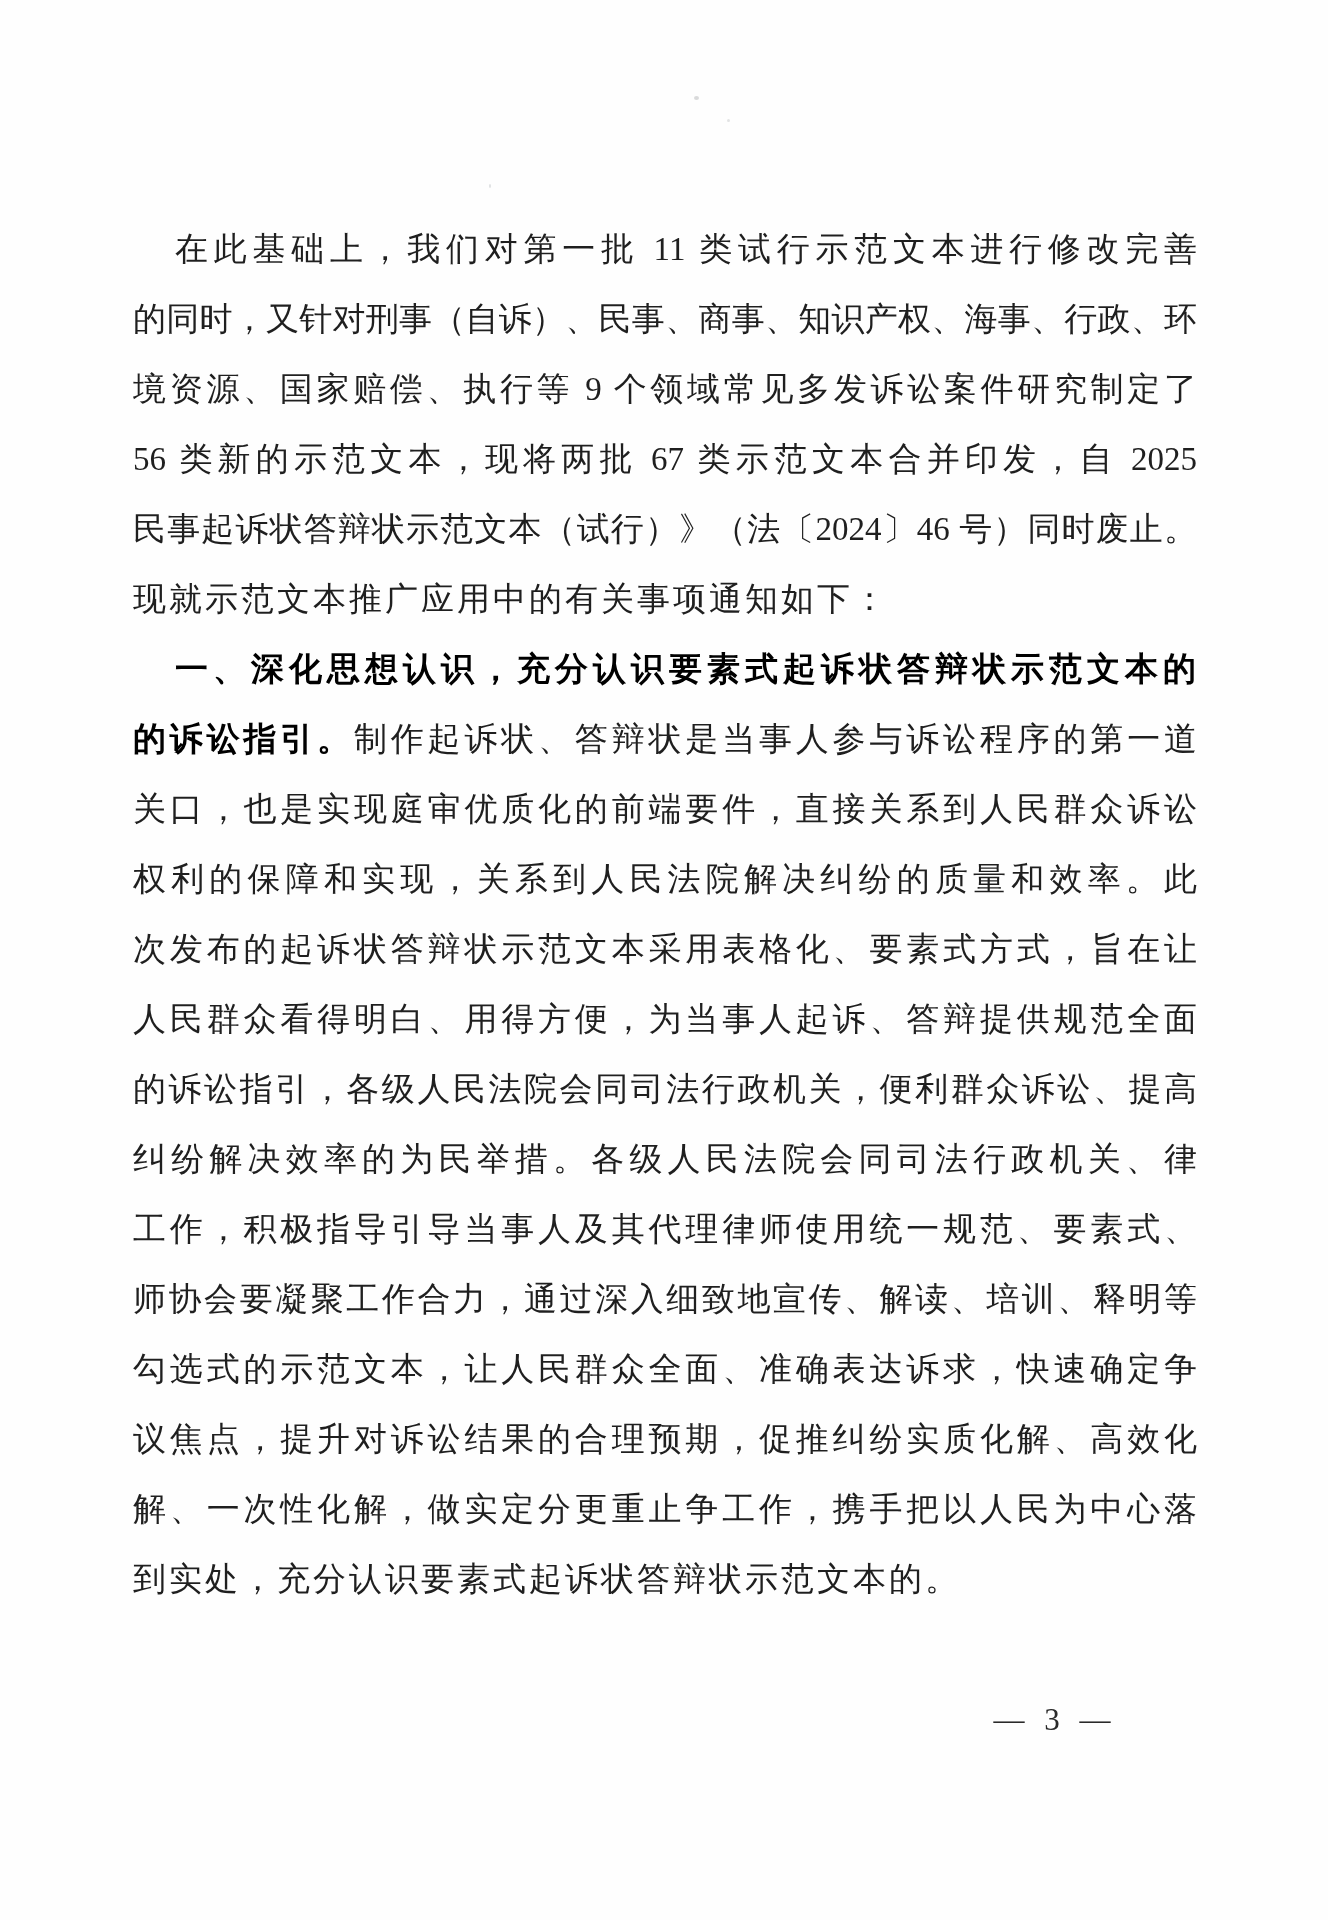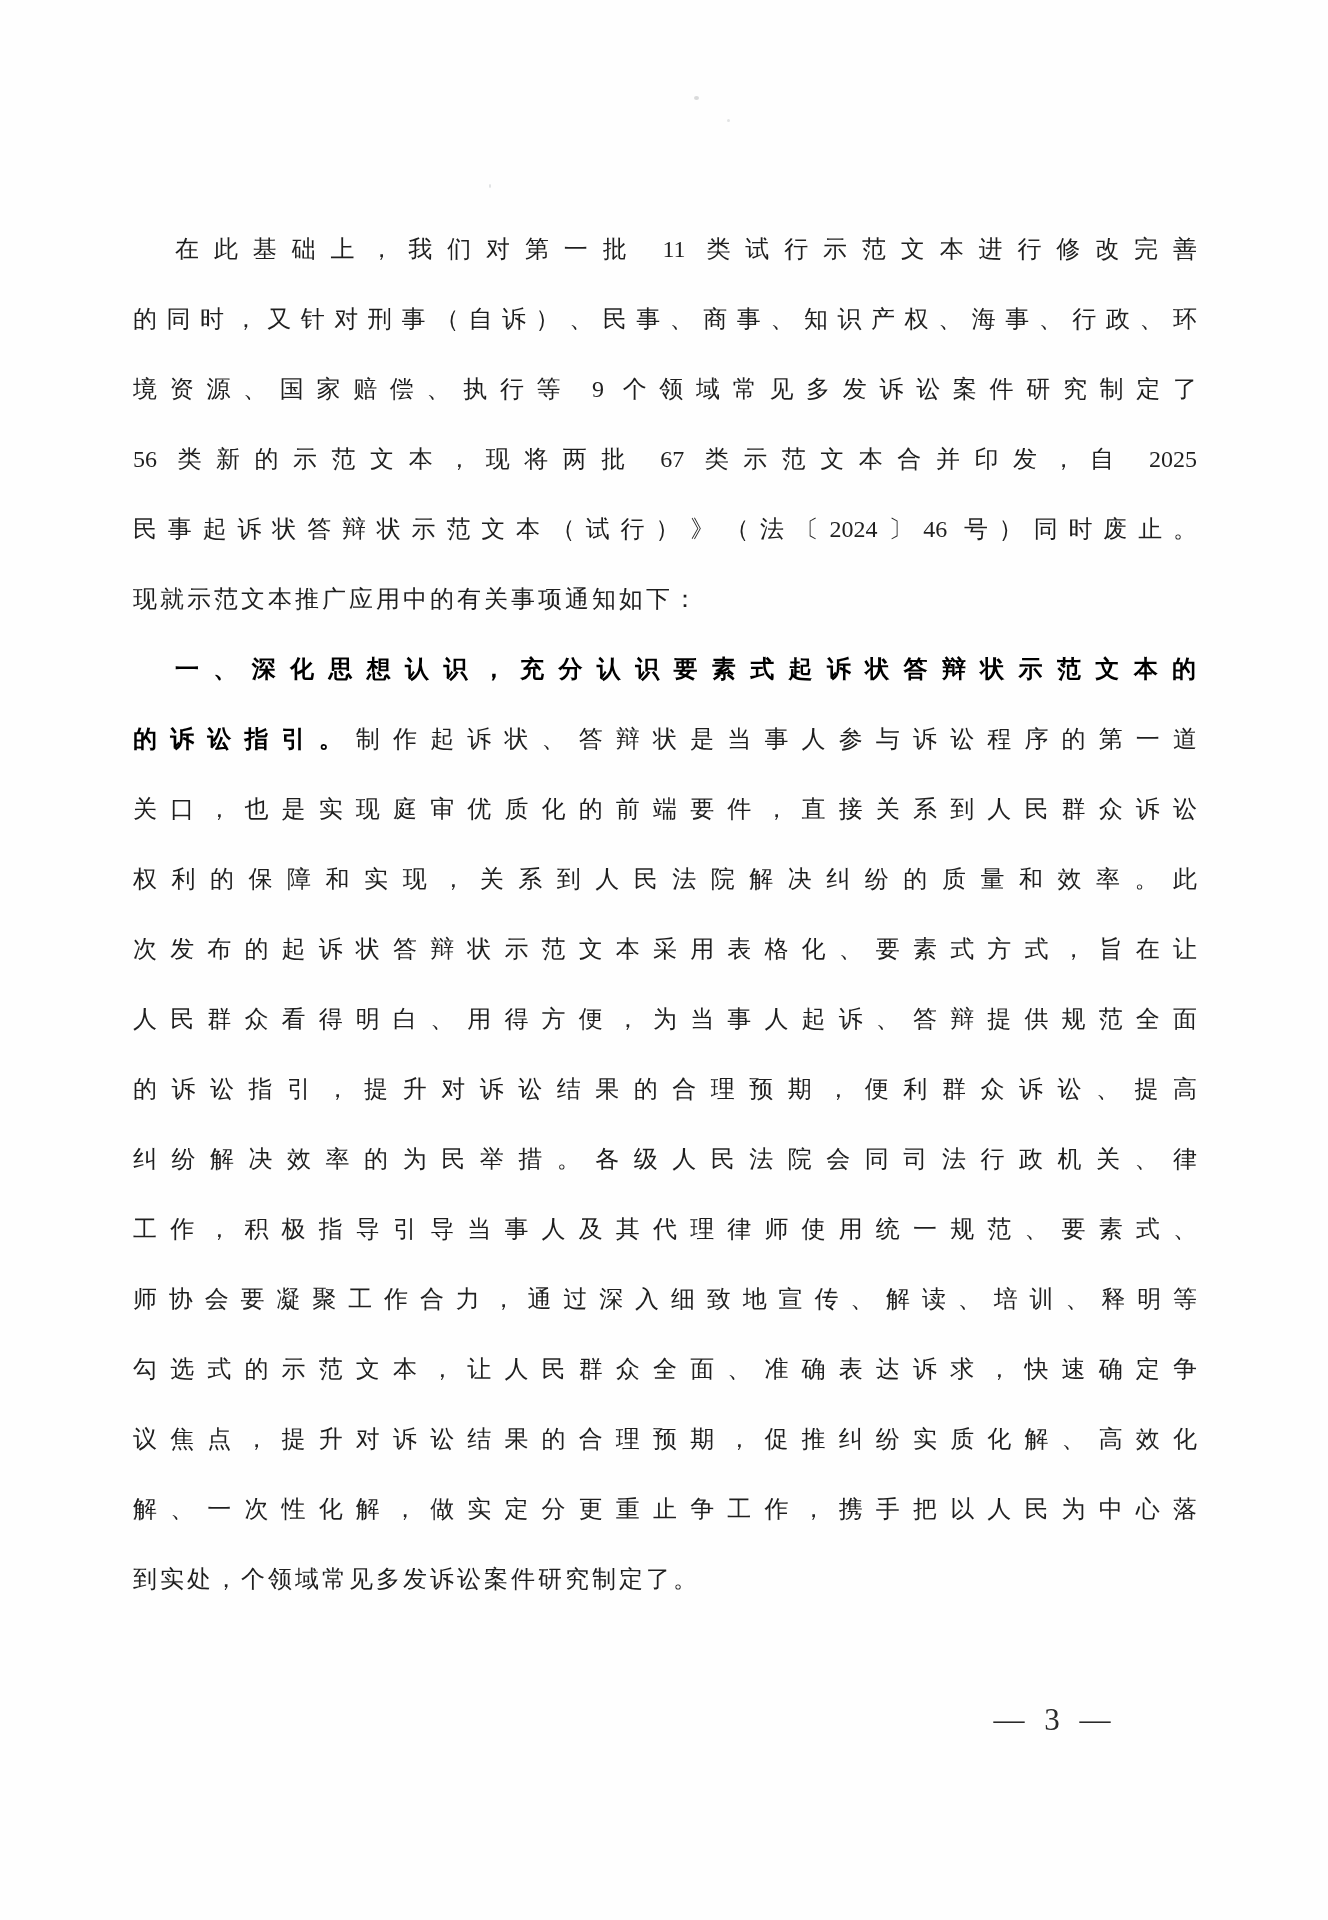--- a/index.html
+++ b/index.html
@@ -14,21 +14,21 @@
     position:absolute;inset:0;
     background:#fefefe;
   }
   .textblock{
     position:absolute;
     left:133px;top:214px;width:1064px;
     color:#1f1f1f;
   }
   .line{
     height:70px;line-height:70px;
-    font-size:24px;
+    font-size:33px;
     white-space:nowrap;
     text-align:justify;
     text-align-last:justify;
     text-justify:inter-character;
   }
   .line span{white-space:normal;}
   .indent{text-indent:42px;}
   .nj{
     text-align:center;
     text-align-last:left;
@@ -72,25 +72,25 @@
     <div class="line"><span class="b"></span><span>境资源、国家赔偿、执行等 9 个领域常见多发诉讼案件研究制定了</span></div>
     <div class="line"><span class="b"></span><span>56 类新的示范文本，现将两批 67 类示范文本合并印发，自 2025</span></div>
     <div class="line"><span class="b"></span><span>民事起诉状答辩状示范文本（试行）》（法〔2024〕46 号）同时废止。</span></div>
     <div class="line nj"><span class="b"></span><span>现就示范文本推广应用中的有关事项通知如下：</span></div>
     <div class="line indent heading"><span class="b">一、深化思想认识，充分认识要素式起诉状答辩状示范文本的</span><span></span></div>
     <div class="line heading-run"><span class="b">的诉讼指引。</span><span>制作起诉状、答辩状是当事人参与诉讼程序的第一道</span></div>
     <div class="line"><span class="b"></span><span>关口，也是实现庭审优质化的前端要件，直接关系到人民群众诉讼</span></div>
     <div class="line"><span class="b"></span><span>权利的保障和实现，关系到人民法院解决纠纷的质量和效率。此</span></div>
     <div class="line"><span class="b"></span><span>次发布的起诉状答辩状示范文本采用表格化、要素式方式，旨在让</span></div>
     <div class="line"><span class="b"></span><span>人民群众看得明白、用得方便，为当事人起诉、答辩提供规范全面</span></div>
-    <div class="line"><span class="b"></span><span>的诉讼指引，提升对诉讼结果的合理预期，便利群众诉讼、提高</span></div>
+    <div class="line"><span class="b"></span><span>的诉讼指引，各级人民法院会同司法行政机关，便利群众诉讼、提高</span></div>
     <div class="line"><span class="b"></span><span>纠纷解决效率的为民举措。各级人民法院会同司法行政机关、律</span></div>
     <div class="line"><span class="b"></span><span>工作，积极指导引导当事人及其代理律师使用统一规范、要素式、</span></div>
     <div class="line"><span class="b"></span><span>师协会要凝聚工作合力，通过深入细致地宣传、解读、培训、释明等</span></div>
     <div class="line"><span class="b"></span><span>勾选式的示范文本，让人民群众全面、准确表达诉求，快速确定争</span></div>
     <div class="line"><span class="b"></span><span>议焦点，提升对诉讼结果的合理预期，促推纠纷实质化解、高效化</span></div>
     <div class="line"><span class="b"></span><span>解、一次性化解，做实定分更重止争工作，携手把以人民为中心落</span></div>
-    <div class="line nj"><span class="b"></span><span>到实处，个领域常见多发诉讼案件研究制定了。</span></div>
+    <div class="line nj"><span class="b"></span><span>到实处，充分认识要素式起诉状答辩状示范文本的。</span></div>
   </div>
 
   <div class="pagenum">— 3 —</div>
 
 </div>
 
 </body></html>

